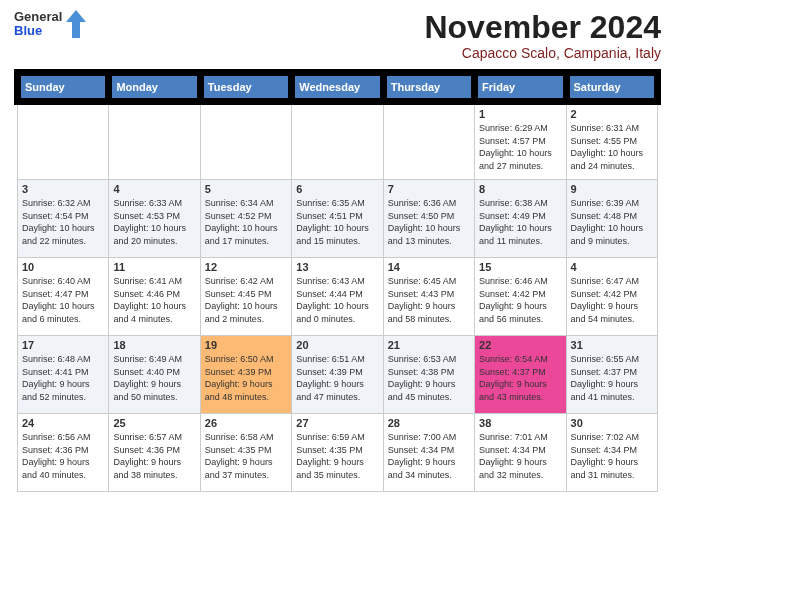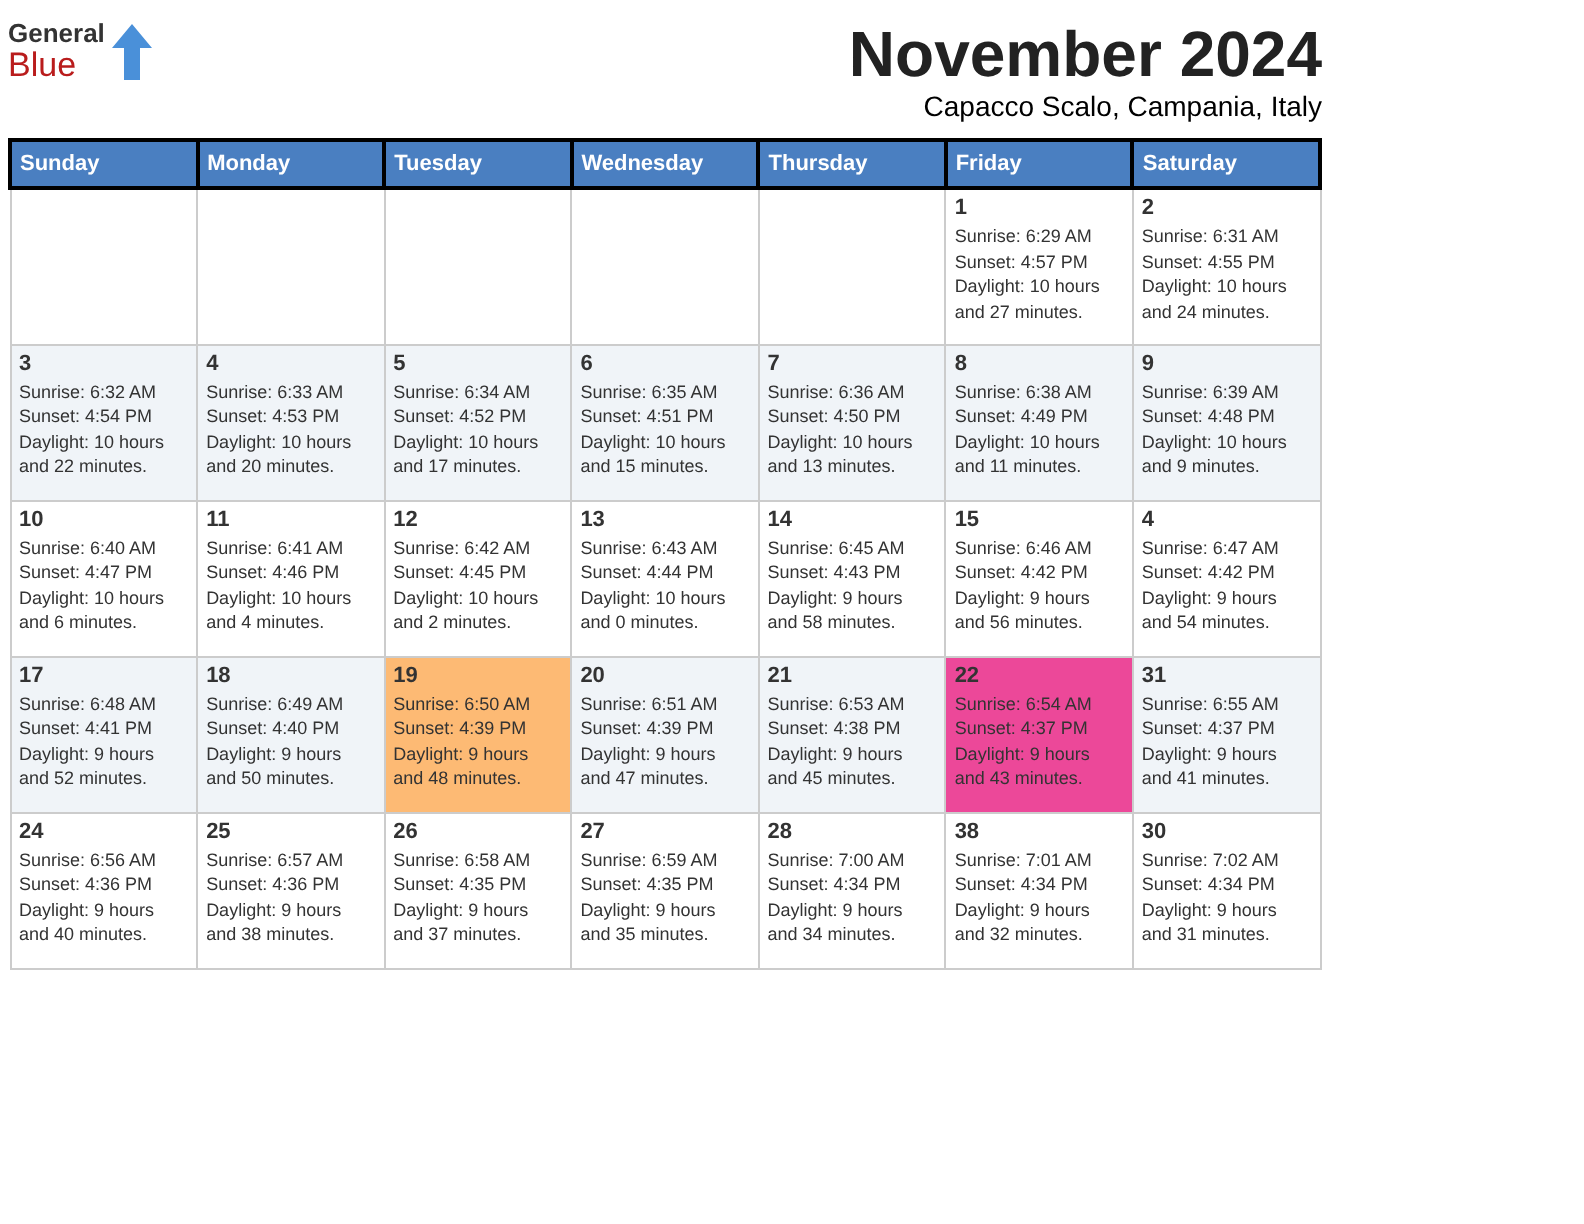--- a/index.html
+++ b/index.html
@@ -6,21 +6,21 @@
     body {
       font-family: Arial, sans-serif;
       background: #fff;
       width: 792px;
       height: 612px;
       overflow: hidden;
     }
     .page {
       width: 675px;
       height: 612px;
-      padding: 10px 14px 10px 4px;
+      padding: 10px 14px 10px 14px;
     }
     .header {
       display: flex;
       justify-content: space-between;
       align-items: flex-start;
       margin-bottom: 8px;
     }
     .logo {
       display: flex;
       align-items: center;
@@ -30,35 +30,35 @@
       text-align: right;
     }
     .month-title {
       font-size: 32px;
       font-weight: bold;
       color: #222;
       line-height: 1.1;
     }
     .location-title {
       font-size: 14px;
-      color: #000000;
+      color: #7f1d1d;
     }
     .calendar-table {
       width: 100%;
       border-collapse: collapse;
       table-layout: fixed;
     }
     .calendar-table th {
       background-color: #4a7fc1;
       color: #fff;
       font-size: 11px;
       font-weight: bold;
       padding: 5px 4px;
       text-align: left;
-      border: 2px solid #000000;
+      border: 7px solid #000000;
     }
     .calendar-table td {
       border: 1px solid #ccc;
       vertical-align: top;
       padding: 3px 4px;
       font-size: 9.5px;
       color: #333;
       height: 78px;
       background: #fff;
     }
@@ -85,21 +85,21 @@
     }
   </style>
 </head>
 <body>
 
 <div class="page">
   <div class="header">
     <div class="logo">
   <div style="display:flex;flex-direction:column;line-height:1.1;">
     <span style="font-size:13px;font-weight:bold;color:#333;">General</span>
-    <span style="font-size:17px;font-weight:normal;color:#b91c1c;">Blue</span>
+    <span style="font-size:13px;font-weight:bold;color:#1d4ed8;">Blue</span>
   </div>
   <svg width="20" height="28" viewBox="0 0 20 28">
     <polygon points="10,0 20,12 14,12 14,28 6,28 6,12 0,12" fill="#4a90d9"></polygon>
   </svg>
 </div>
     <div class="title-block">
       <div class="month-title">November 2024</div>
       <div class="location-title">Capacco Scalo, Campania, Italy</div>
     </div>
   </div>

